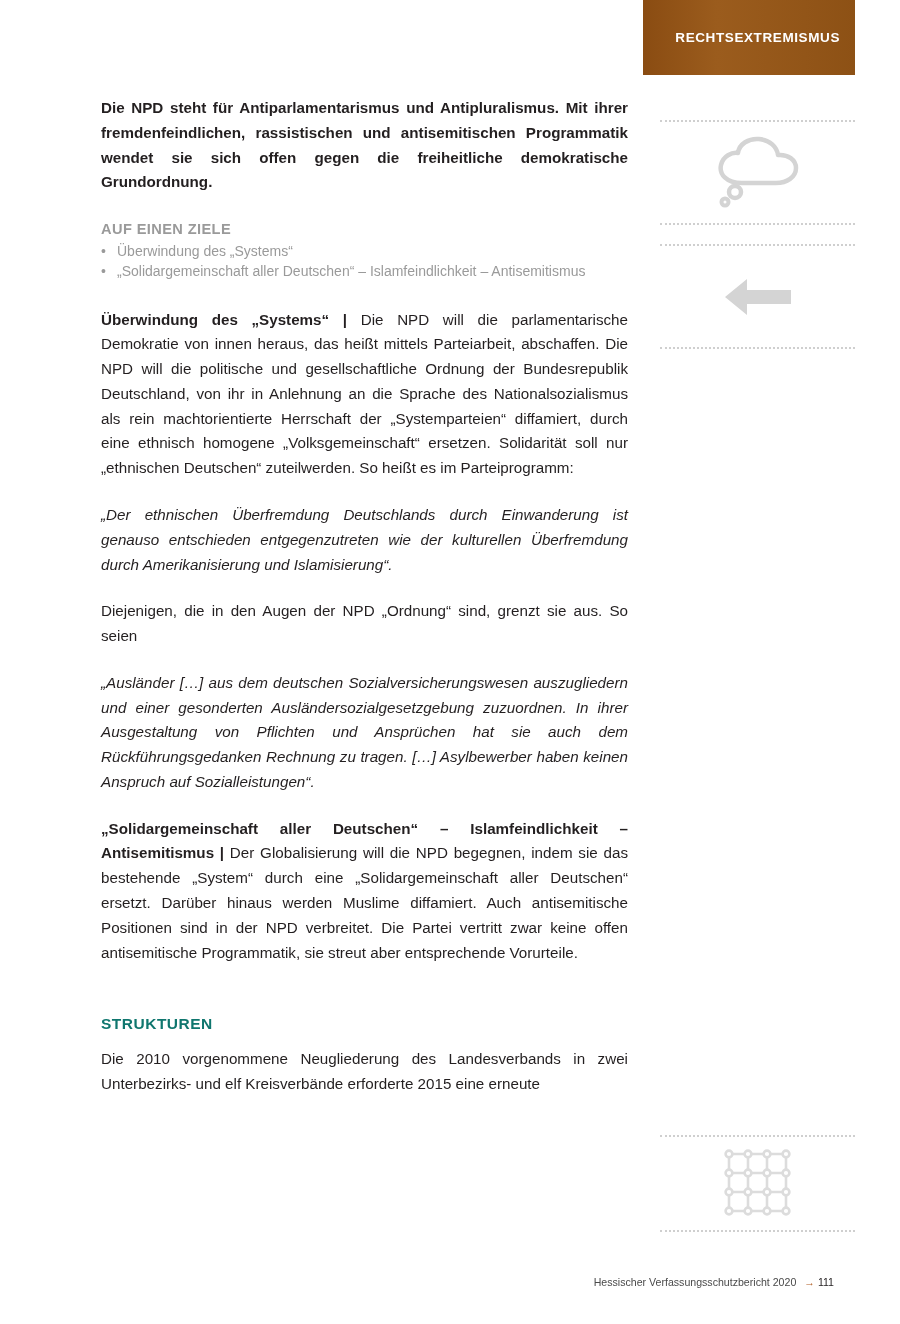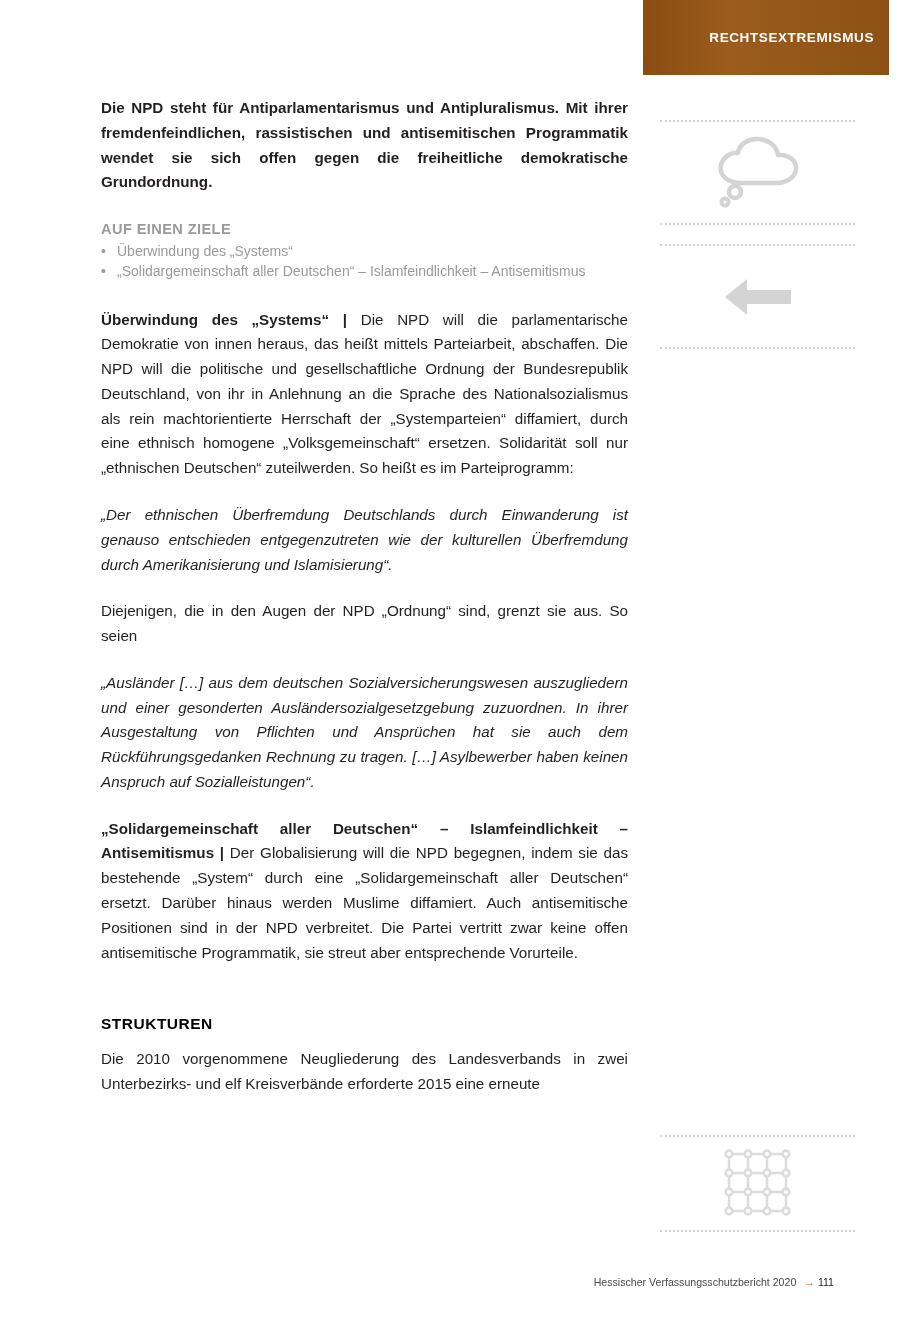--- a/index.html
+++ b/index.html
@@ -14,21 +14,21 @@
     color: #231f20;
     position: relative;
     overflow: hidden;
   }
 
   
   .header-tab {
     position: absolute;
     top: 0;
     left: 643px;
-    width: 246px;
+    width: 212px;
     height: 75px;
     background: linear-gradient(90deg, #8a4c12 0%, #9b5c1d 35%, #8d5115 100%);
     display: flex;
     align-items: center;
     justify-content: flex-end;
     box-sizing: border-box;
     padding-right: 15px;
   }
   .header-tab span {
     color: #ffffff;
@@ -105,21 +105,21 @@
 
   .runin {
     font-weight: bold;
   }
 
   .spacer-struct {
     height: 28px;
   }
 
   h2.structures-title {
-    color: #000000;
+    color: #0f766e;
     font-size: 15.5px;
     font-weight: bold;
     letter-spacing: 0.5px;
     margin: 0 0 14px 0;
   }
 
   
   .margin-col {
     position: absolute;
     left: 660px;

